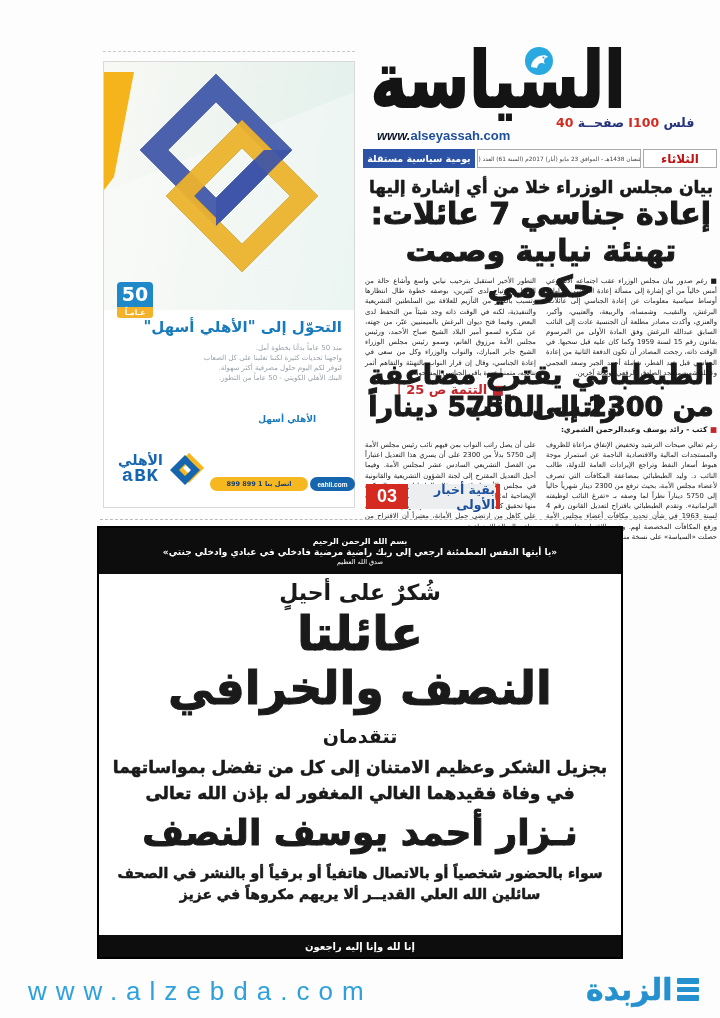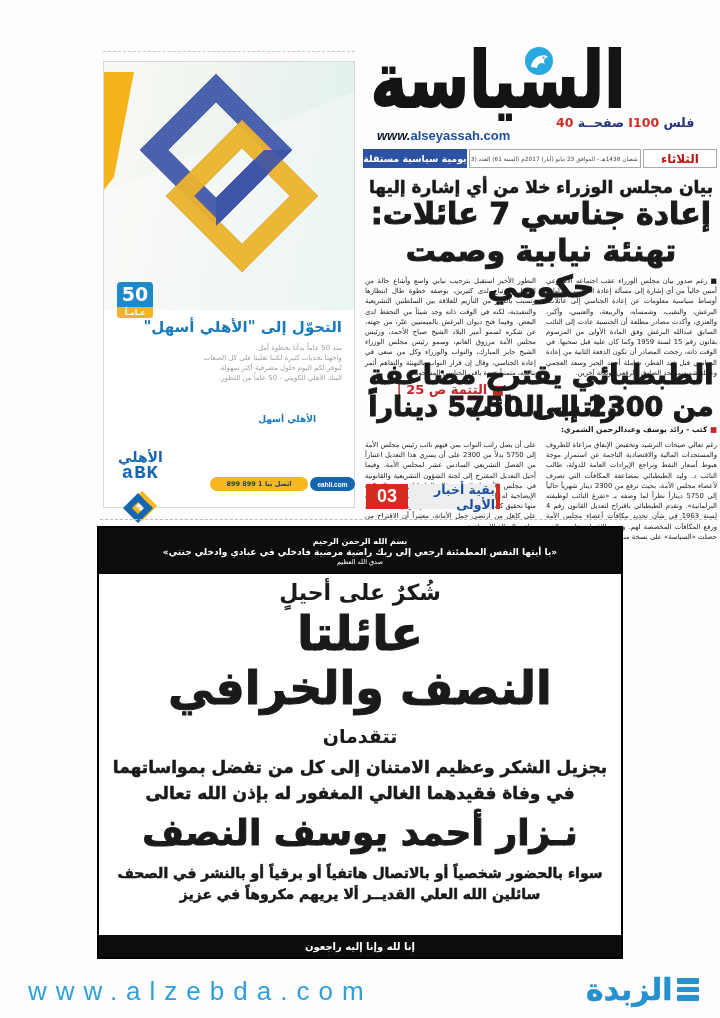--- a/index.html
+++ b/index.html
@@ -11,39 +11,39 @@
   
   .ad-topline{left:103px;top:51px;width:252px;border-top:1px dashed #c9c9c9;}
   .ad{left:103px;top:61px;width:252px;height:447px;background:#fff;border:1px solid #d9d9d9;box-sizing:border-box;}
   .ad-photo{position:absolute;left:0;top:0;width:100%;height:248px;background:linear-gradient(100deg,#f8f9f5 0%,#eef4ef 45%,#e0f0ec 100%);overflow:hidden;}
   .badge{position:absolute;left:13px;top:220px;width:36px;text-align:center;}
   .badge-num{background:#1e88c9;color:#fff;font-size:19px;font-weight:bold;border-radius:4px 4px 0 0;line-height:25px;}
   .badge-yr{background:#f3b229;color:#fff;font-size:7.5px;font-weight:bold;line-height:11px;border-radius:0 0 3px 3px;}
   .ad-headline{right:12px;top:256px;color:#187abc;font-size:15px;font-weight:bold;direction:rtl;}
   .ad-lines{right:12px;top:281px;direction:rtl;text-align:right;color:#99a0a8;font-size:7px;line-height:10px;}
   .ad-slogan{right:38px;top:352px;color:#187abc;font-size:9px;font-weight:bold;direction:rtl;}
-  .ad-logo{left:14px;top:388px;display:flex;align-items:center;gap:5px;flex-direction:column;}
+  .ad-logo{left:14px;top:388px;display:flex;align-items:center;gap:5px;}
   .abk-word{display:flex;flex-direction:column;align-items:center;color:#1566ae;line-height:1;}
   .abk-ar{font-size:14px;font-weight:bold;}
   .abk-latin{font-size:19px;font-weight:bold;letter-spacing:1px;font-family:Liberation Mono, monospace;}
   .pill{position:absolute;top:415px;height:14px;border-radius:7px;display:flex;align-items:center;justify-content:center;font-size:6.5px;font-weight:bold;}
   .pill-yellow{left:106px;width:98px;background:#f6b71f;color:#1b3f72;direction:rtl;}
   .pill-blue{left:206px;width:45px;background:#1566ae;color:#fff;font-family:"Liberation Sans",sans-serif;}
 
   
   .paper-logo{left:375px;top:10px;width:246px;height:116px;display:flex;align-items:flex-end;justify-content:center;font-size:62px;font-weight:bold;color:#141414;-webkit-text-stroke:1.5px #141414;transform:scaleY(1.25);transform-origin:center bottom;direction:rtl;}
   .bird{left:524px;top:46px;width:30px;height:30px;}
   .website-line{left:377px;top:128px;font-size:13px;font-weight:bold;font-family:"Liberation Sans",sans-serif;}
   .website-line .w1{color:#0f172a;font-style:italic;}
   .website-line .w2{color:#1f4f9c;}
   .pages-line{left:556px;top:115px;font-size:12.5px;font-weight:bold;direction:ltr;}
   .pages-line .red{color:#d42a20;}
   .pages-line .navy{color:#25337d;}
   .date-bar{left:363px;top:149px;width:354px;height:19px;display:flex;gap:2px;}
-  .tagline-box{width:104px;background:#2b52a5;color:#fff;font-size:9.5px;font-weight:bold;display:flex;align-items:center;justify-content:center;direction:rtl;}
+  .tagline-box{width:112px;background:#2b52a5;color:#fff;font-size:9.5px;font-weight:bold;display:flex;align-items:center;justify-content:center;direction:rtl;}
   .date-box{flex:1;border:1px solid #aaa;background:#fff;color:#444;font-size:5.8px;display:flex;align-items:center;justify-content:center;direction:rtl;white-space:nowrap;overflow:hidden;}
   .day-box{width:72px;border:1px solid #aaa;background:#fff;color:#c01414;font-size:12px;font-weight:bold;display:flex;align-items:center;justify-content:center;}
 
   
   .kicker{left:365px;top:177px;width:352px;text-align:center;font-size:17px;font-weight:bold;direction:rtl;}
   .h1a{left:365px;top:196px;width:352px;text-align:center;font-size:30px;line-height:36px;direction:rtl;}
   .h1b{left:365px;top:233px;width:352px;text-align:center;font-size:30px;line-height:36px;direction:rtl;}
   .bodycols{left:365px;width:352px;display:flex;gap:10px;direction:rtl;font-size:6.8px;line-height:1.5;text-align:justify;color:#1a1a1a;}
   .bodycols .col{width:171px;}
   .body1{top:276px;height:82px;}

